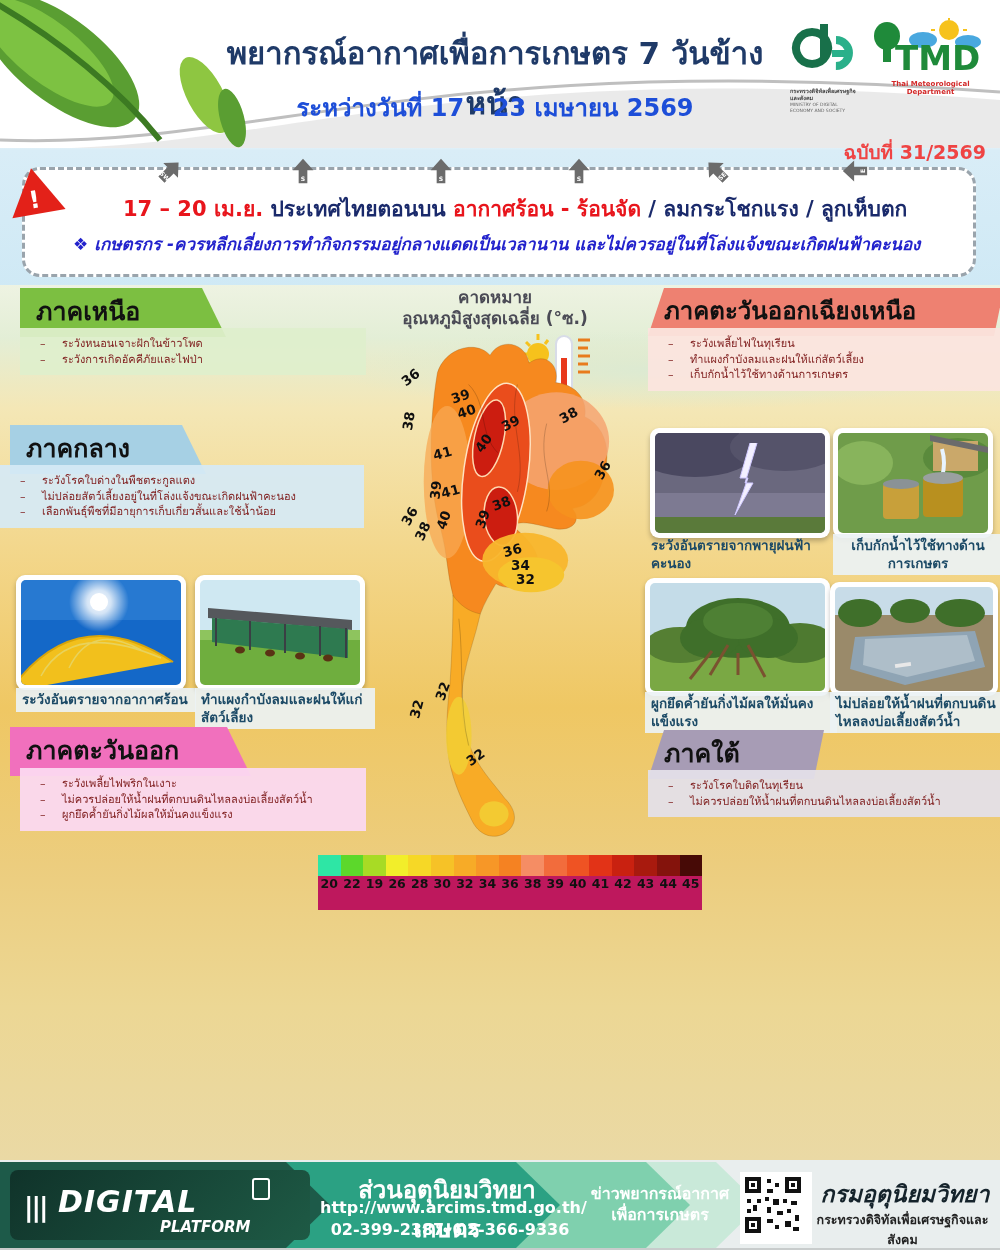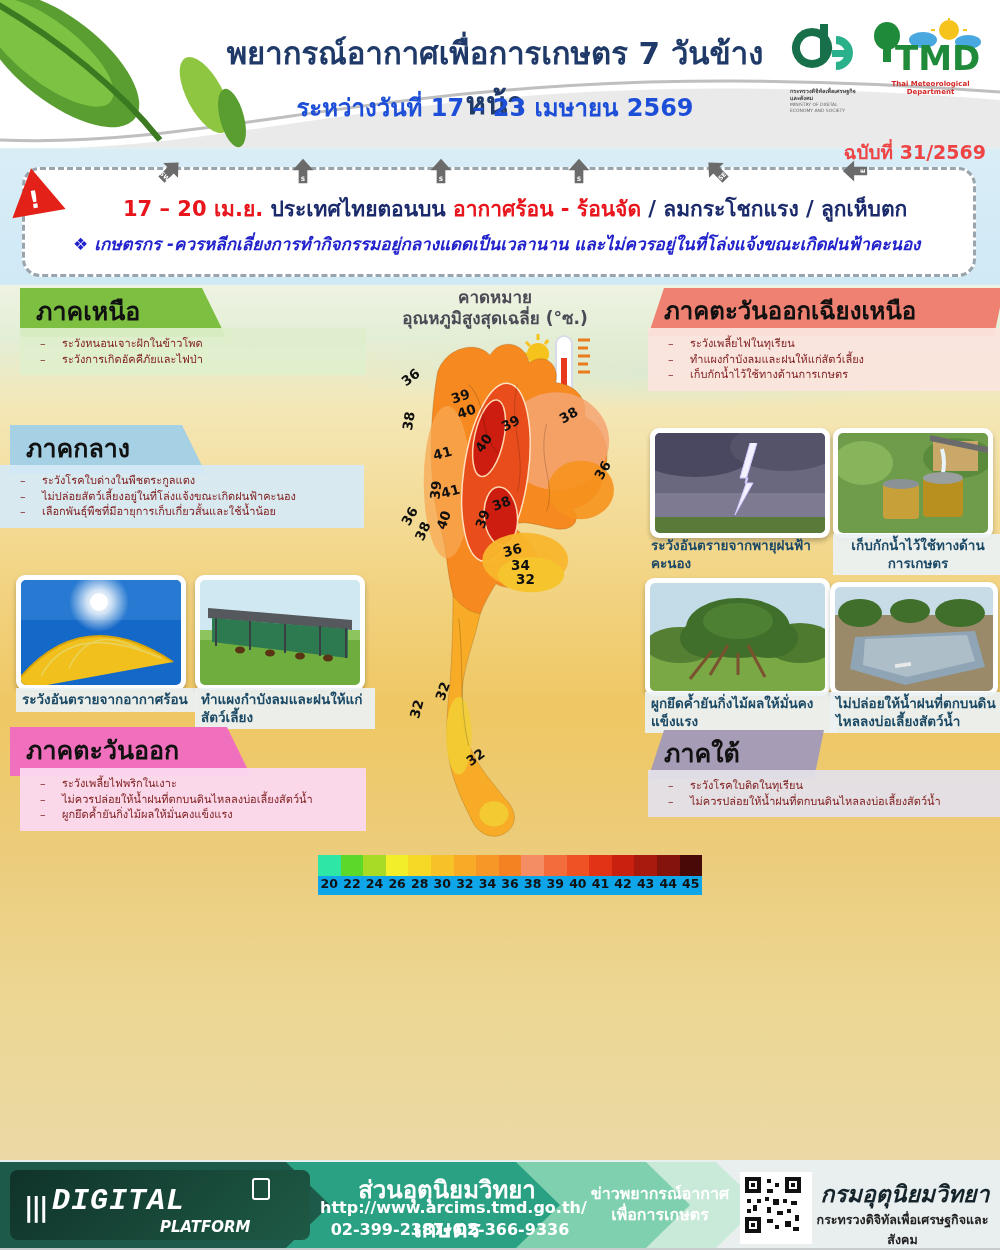--- a/index.html
+++ b/index.html
@@ -44,21 +44,21 @@
   .pcap{position:absolute;font-size:13.5px;font-weight:600;color:#1c4a66;background:rgba(236,242,244,.92);padding:3px 6px;line-height:1.3;}
 
   
   #map-title{left:360px;top:287px;width:270px;text-align:center;font-size:17px;font-weight:800;color:#4a4a55;line-height:1.25;}
   #mapwrap{left:358px;top:326px;width:270px;height:522px;}
   .mlbl{position:absolute;font-size:13.5px;font-weight:800;color:#101010;}
   
   #scale{left:318px;top:855px;width:384px;}
   #scale .cells{display:flex;height:21px;}
   #scale .cells div{flex:1;}
-  #scale .nums{display:flex;background:#0ea5e9;height:19px;}
+  #scale .nums{display:flex;background:#be185d;height:34px;}
   #scale .nums span{flex:1;text-align:center;font-size:12.5px;font-weight:800;color:#111;}
 
   
   #ftable{left:35px;top:896px;width:950px;background:#fff;display:grid;grid-template-columns:122px repeat(6,1fr);gap:2px;}
   .tc{display:flex;align-items:center;justify-content:center;text-align:center;}
   .th{background:#cfe9c8;font-size:17px;font-weight:800;color:#111;line-height:1.2;min-height:58px;}
   .lab{background:#fdfbc4;flex-direction:column;font-weight:800;color:#111;font-size:14px;line-height:1.1;}
   .rain{background:#e9e9f2;min-height:52px;gap:4px;font-size:15px;font-weight:800;}
   .tr2{display:grid;grid-template-columns:1fr 1fr;gap:2px;}
   .tmin{background:#aeeaf5;}.tmax{background:#f8776b;}
@@ -77,21 +77,21 @@
   
   #footer{left:0;top:1162px;width:1000px;height:86px;overflow:hidden;background:#e9eeee;}
   .band{position:absolute;top:0;height:86px;}
   .chev{clip-path:polygon(0 0,calc(100% - 44px) 0,100% 50%,calc(100% - 44px) 100%,0 100%);}
   #b1{left:0;width:760px;background:#c9e9d9;z-index:2;}
   #b2{left:0;width:690px;background:#7fd0ae;z-index:3;}
   #b3{left:0;width:560px;background:#2ba183;z-index:4;}
   #b4{left:0;width:330px;background:#1d5a49;z-index:5;}
   #dlogo{left:10px;top:8px;width:300px;height:70px;background:linear-gradient(135deg,#10332a,#1e5a45);border-radius:8px;z-index:6;}
   #dlogo .bars{left:14px;top:22px;font-size:26px;color:#fff;letter-spacing:-2px;font-weight:900;}
-  #dlogo .dg{left:42px;top:14px;font-size:30px;font-weight:800;font-style:italic;color:#fff;letter-spacing:1px;font-family:Liberation Mono, monospace;}
+  #dlogo .dg{left:48px;top:14px;font-size:30px;font-weight:800;font-style:italic;color:#fff;letter-spacing:1px;}
   #dlogo .pf{left:150px;top:48px;font-size:15px;font-weight:800;font-style:italic;color:#fff;}
   #dlogo .ph{left:242px;top:8px;width:14px;height:18px;border:2px solid #fff;border-radius:3px;background:transparent;}
   .ftxt{z-index:7;color:#fff;text-align:center;}
   #f-dept{left:327px;top:8px;width:240px;font-size:24px;font-weight:700;}
   #f-url{left:320px;top:36px;width:260px;font-size:16px;font-weight:600;}
   #f-tel{left:320px;top:58px;width:260px;font-size:16px;font-weight:600;}
   #f-news{left:585px;top:22px;width:150px;font-size:16px;font-weight:800;line-height:1.3;}
   #qr{left:740px;top:10px;width:66px;height:66px;background:#fff;z-index:7;padding:3px;}
   #f-org{left:815px;top:14px;width:180px;font-size:23px;font-weight:900;font-style:italic;color:#15232b;text-align:center;z-index:7;}
   #f-orgsub{left:805px;top:48px;width:195px;font-size:12.5px;font-weight:600;color:#222;text-align:center;z-index:7;}
@@ -322,21 +322,21 @@
       <div style="background: rgb(239, 83, 35);"></div>
       <div style="background: rgb(226, 51, 23);"></div>
       <div style="background: rgb(201, 33, 16);"></div>
       <div style="background: rgb(168, 26, 14);"></div>
       <div style="background: rgb(132, 19, 12);"></div>
       <div style="background: rgb(71, 10, 6);"></div>
     </div>
   <div class="nums">
       <span>20</span>
       <span>22</span>
-      <span>24</span>
+      <span>19</span>
       <span>26</span>
       <span>28</span>
       <span>30</span>
       <span>32</span>
       <span>34</span>
       <span>36</span>
       <span>38</span>
       <span>39</span>
       <span>40</span>
       <span>41</span>

